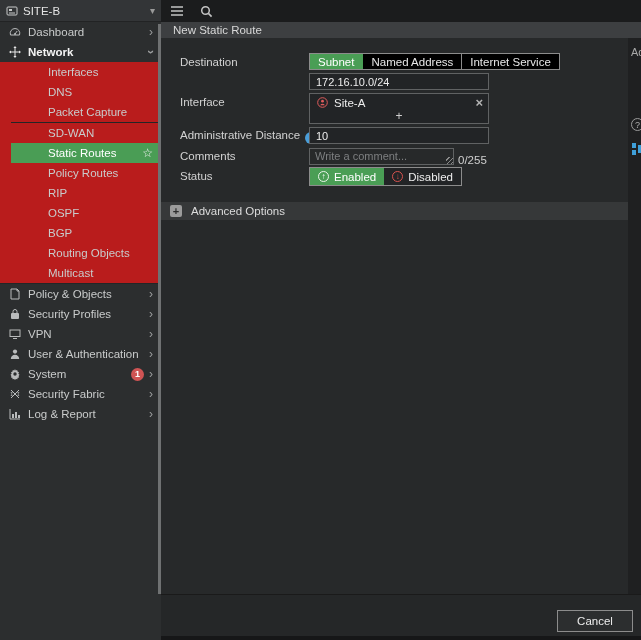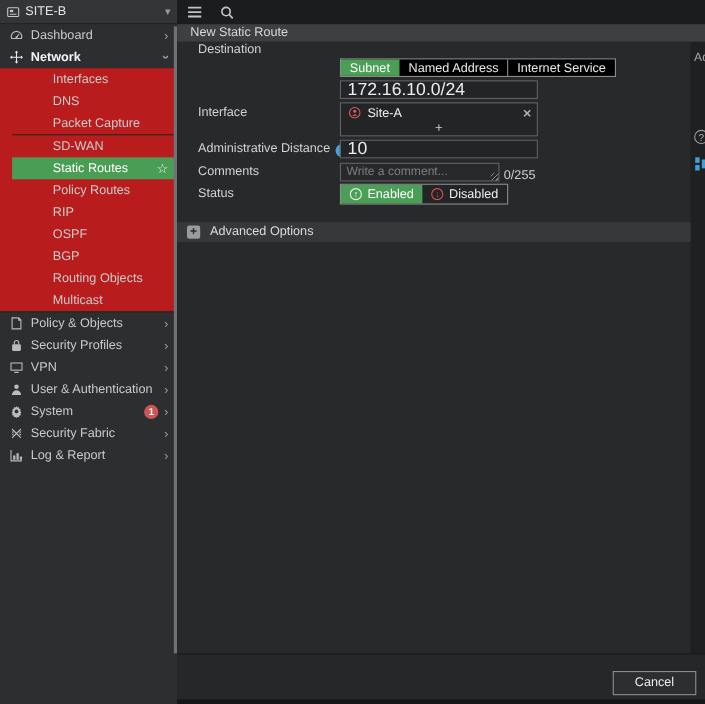--- a/index.html
+++ b/index.html
@@ -43,21 +43,21 @@
   .f-label { position:absolute; left:19px; color:#d2d2d2; white-space:nowrap; }
   .ctl { position:absolute; left:148px; }
 
   .tabs { display:flex; border:1px solid #8c8c8c; background:#000000; }
   .tab { padding:1px 8px; height:15px; display:flex; align-items:center; color:#e8e8e8;
          border-right:1px solid #8c8c8c; cursor:pointer; white-space:nowrap; }
   .tab:last-child { border-right:none; }
   .tab.sel { background:#4a9e55; color:#fff; border-right-color:#4a9e55; }
 
   .tinput { width:180px; height:17px; background:#222426; border:1px solid #606263;
-            color:#ededed; font-size:16px; padding:0 6px; font-family:"Liberation Sans",sans-serif; }
+            color:#ededed; font-size:11px; padding:0 6px; font-family:"Liberation Sans",sans-serif; }
 
   .ifbox { width:180px; height:31px; background:#222426; border:1px solid #606263; }
   .ifrow { display:flex; align-items:center; height:16px; padding:1px 5px 0 7px; }
   .ifrow .nm { margin-left:6px; color:#ededed; }
   .ifrow .rm { margin-left:auto; color:#b4b4b4; font-weight:bold; font-size:13px;
                line-height:1; cursor:pointer; }
   .ifplus { text-align:center; color:#cfcfcf; font-size:12px; line-height:13px; cursor:pointer; }
 
   .info-ic { display:inline-flex; width:12px; height:12px; border-radius:50%; background:#4a9ed9;
              color:#fff; font-size:9px; font-weight:bold; align-items:center; justify-content:center;
@@ -283,21 +283,21 @@
         </svg>
     </span>
   </div>
 
   <div class="titlebar">
     <span>New Static Route</span>
   </div>
 
   <div class="content">
 
-    <div class="f-label" style="top:1px;">Destination</div>
+    <div class="f-label" style="top:18px;">Destination</div>
     <div class="ctl tabs" style="top:15px;">
       <div class="tab sel">Subnet</div>
       <div class="tab">Named Address</div>
       <div class="tab">Internet Service</div>
     </div>
     <input class="ctl tinput" style="top: 35px;" value="172.16.10.0/24">
 
     <div class="f-label" style="top:58px;">Interface</div>
     <div class="ctl ifbox" style="top:55px;">
       <div class="ifrow">

